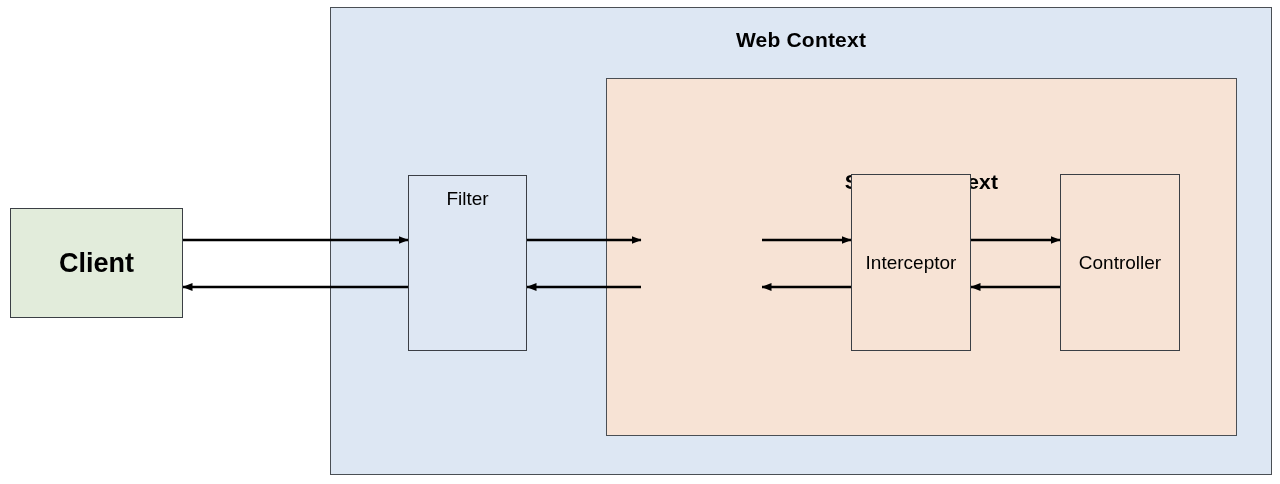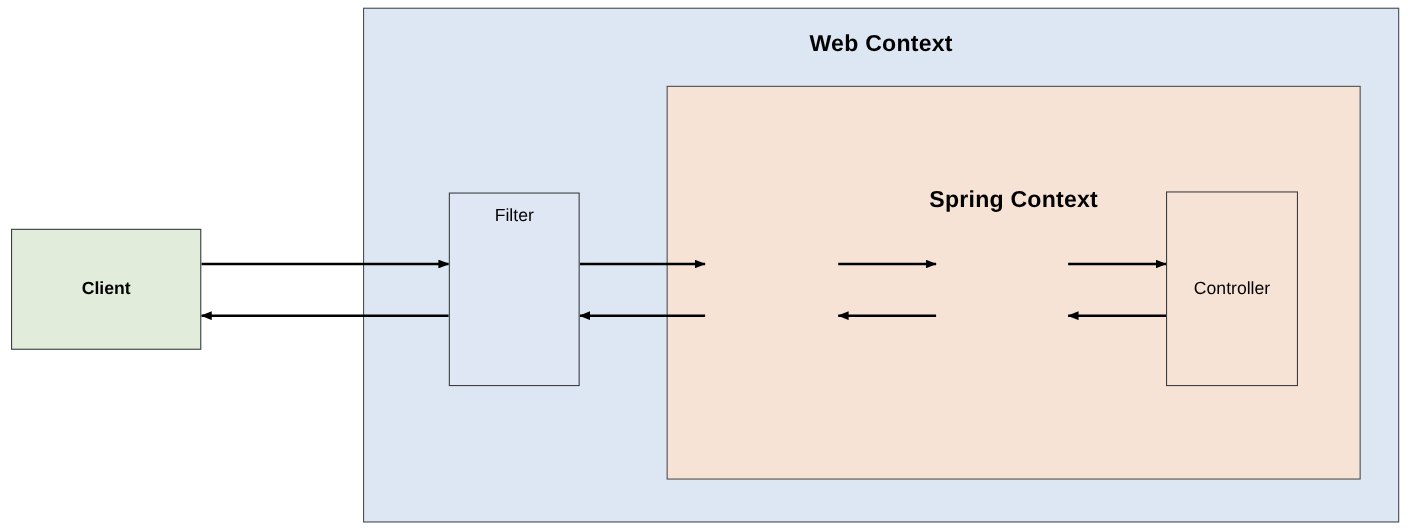--- a/index.html
+++ b/index.html
@@ -50,35 +50,35 @@
   #spring-context-title { top: 91px; }
 
   
   .node {
     position: absolute;
     box-sizing: border-box;
     border: 1px solid #3b3f45;
     display: flex;
     justify-content: center;
     color: #000000;
-    font-size: 16px;
+    font-size: 19px;
     line-height: 1.35;
     text-align: center;
   }
   .node.center-label { align-items: center; }
   .node.top-label    { align-items: flex-start; padding-top: 10px; }
 
   #client {
     left: 10px;
     top: 208px;
     width: 173px;
     height: 110px;
     background: #e2ecdb;
     font-weight: bold;
-    font-size: 16px;
+    font-size: 27px;
   }
   #filter {
     left: 408px;
     top: 175px;
     width: 119px;
     height: 176px;
     background: #dee7f3;
   }
   #dispatcher-servlet {
     left: 641px;
@@ -145,18 +145,21 @@
 
   <div class="node center-label" id="client">
     <span>Client</span>
   </div>
 
   <div class="node top-label" id="filter">
     <span>Filter</span>
   </div>
 
 
+  <div class="node center-label" id="interceptor">
+    <span>Interceptor</span>
+  </div>
 
   <div class="node center-label" id="controller">
     <span>Controller</span>
   </div>
 
 </div>
 
 </body></html>

